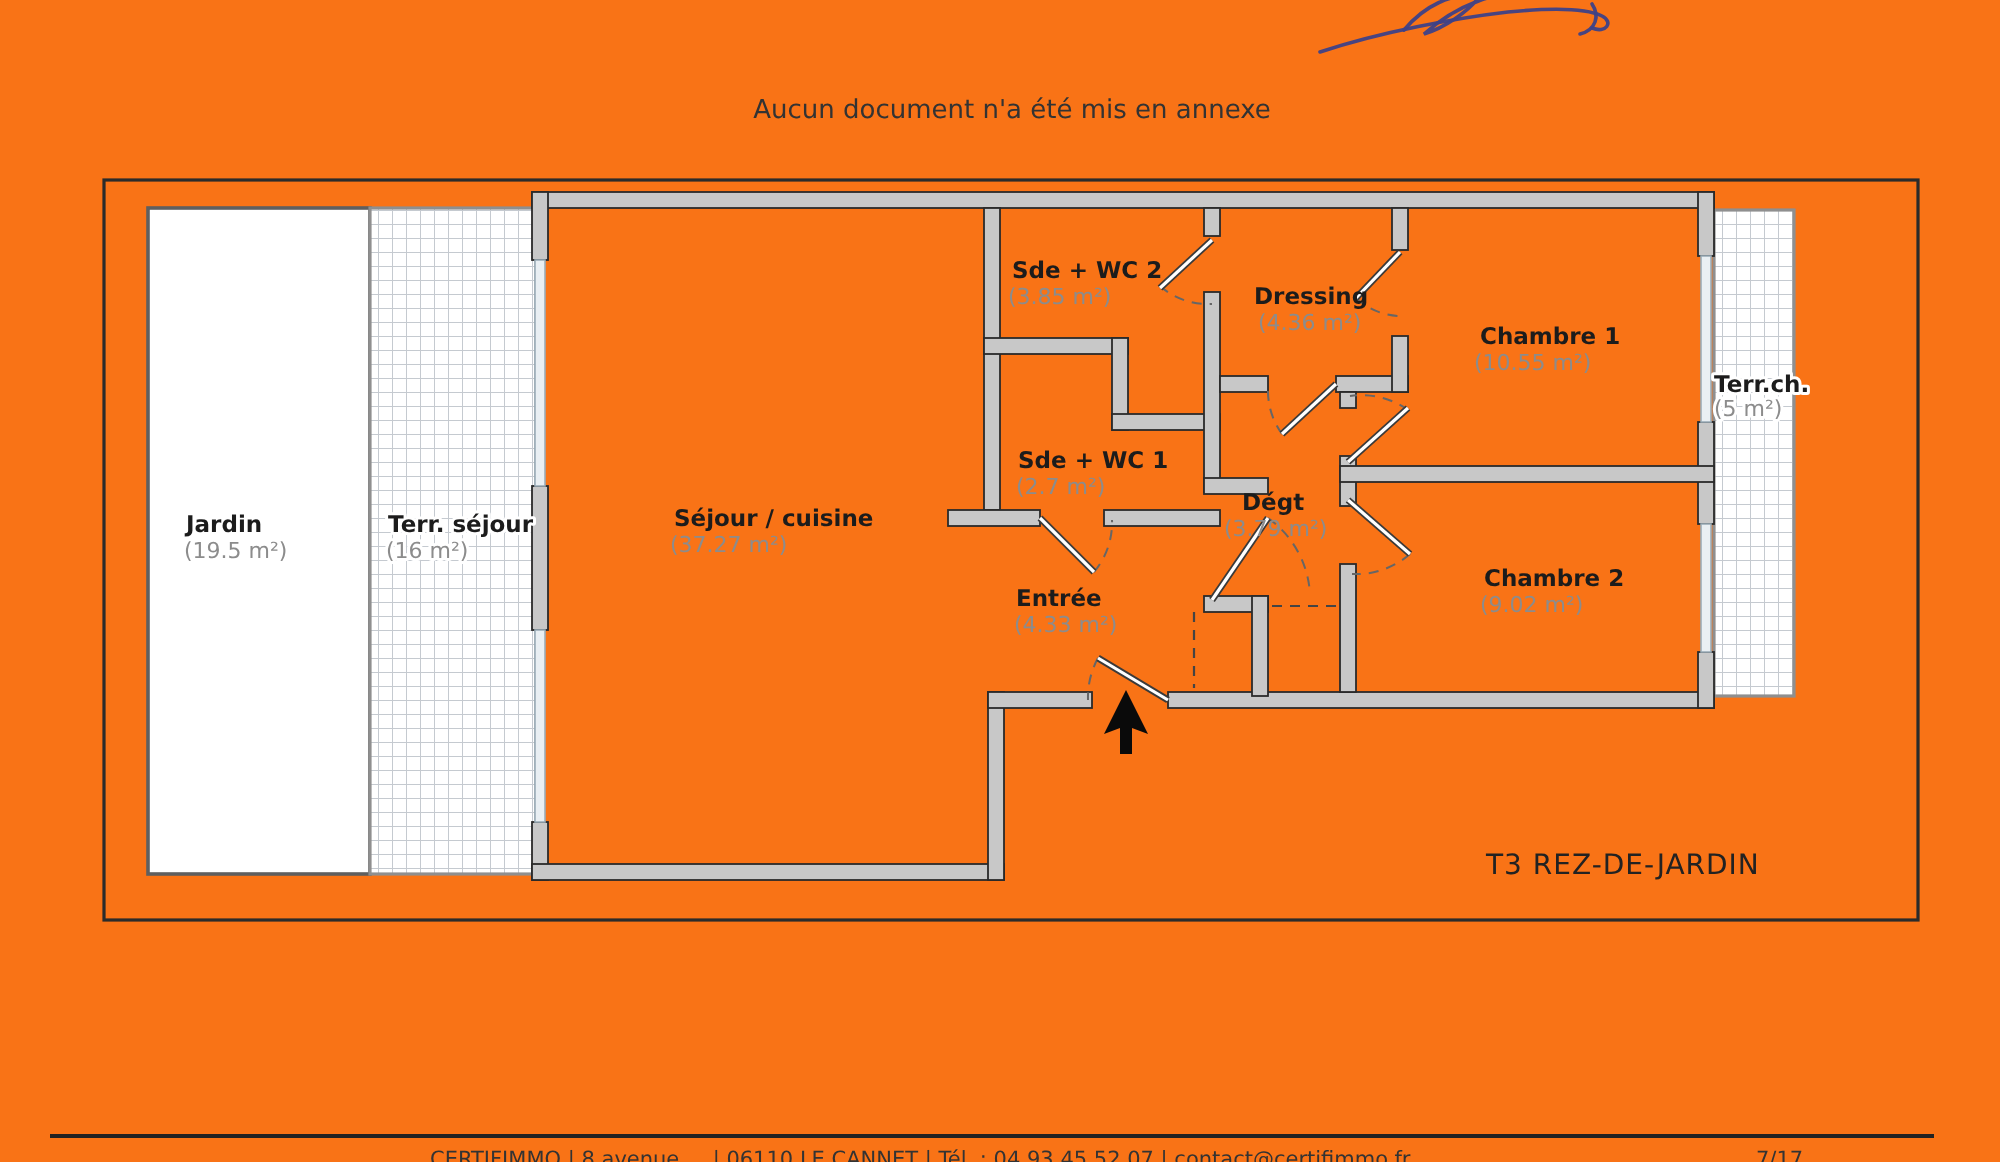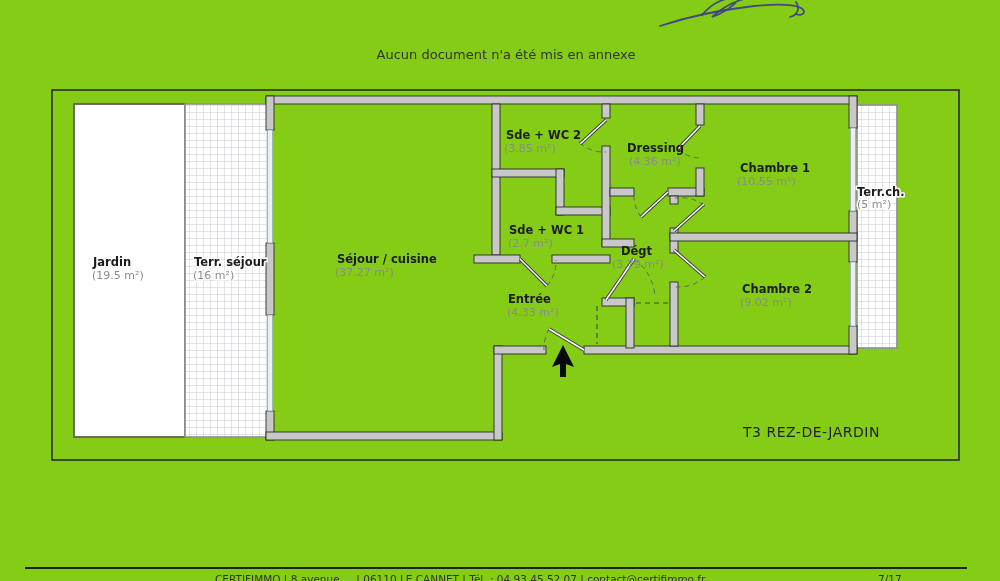--- a/index.html
+++ b/index.html
@@ -1,16 +1,16 @@
 <!DOCTYPE html>
 <html><head>
 <meta charset="utf-8">
 <style>
   html,body{margin:0;padding:0;background:#fff;}
-  .page{position:relative;width:1000px;height:581px;background:#84cc16;overflow:hidden;
+  .page{position:relative;width:1000px;height:581px;background:#f97316;overflow:hidden;
         font-family:"DejaVu Sans",sans-serif;}
   svg{display:block}
   .wall{fill:#c8c8c8;stroke:#2a2a2a;stroke-width:.9;}
   .window{fill:#e9eff3;stroke:#9badb8;stroke-width:.8;}
   .hatch-area{stroke:#8f8f8f;stroke-width:1.6;}
   .garden-rect{fill:#ffffff;stroke:#5f5f5f;stroke-width:1.8;}
   .plan-border{fill:none;stroke:#2b2b2b;stroke-width:1.6;}
   .room-name{font-family:"DejaVu Sans",sans-serif;font-size:11.5px;font-weight:bold;fill:#1c1c1c;}
   .room-area{font-family:"DejaVu Sans",sans-serif;font-size:11px;fill:#8c8c8c;}
   .halo{paint-order:stroke;stroke:#ffffff;stroke-width:3px;stroke-linejoin:round;}

